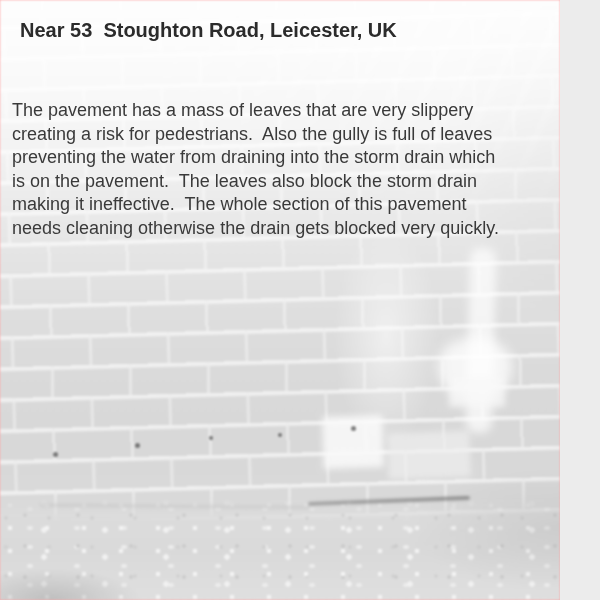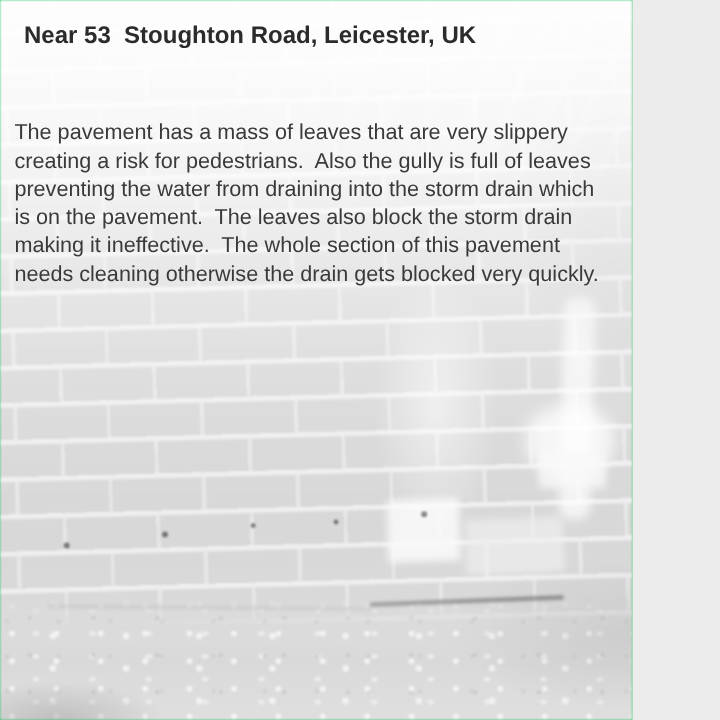--- a/index.html
+++ b/index.html
@@ -4,24 +4,23 @@
 <style>
   html, body {
     margin: 0; padding: 0;
     width: 600px; height: 600px;
     overflow: hidden;
     background: #ececec;
     font-family: "Liberation Sans", sans-serif;
   }
   .stage {
     position: relative;
-    width: 506px; height: 600px;
+    width: 560px; height: 600px;
     overflow: hidden;
-    background: #22c55e;
-    padding-left: 21px;
+    background: #fca5a5;
   }
 
   
   .photo {
     position: absolute; inset: 0;
     overflow: hidden;
     filter: blur(1.1px);
     background: #e9e9e9;
   }
 

